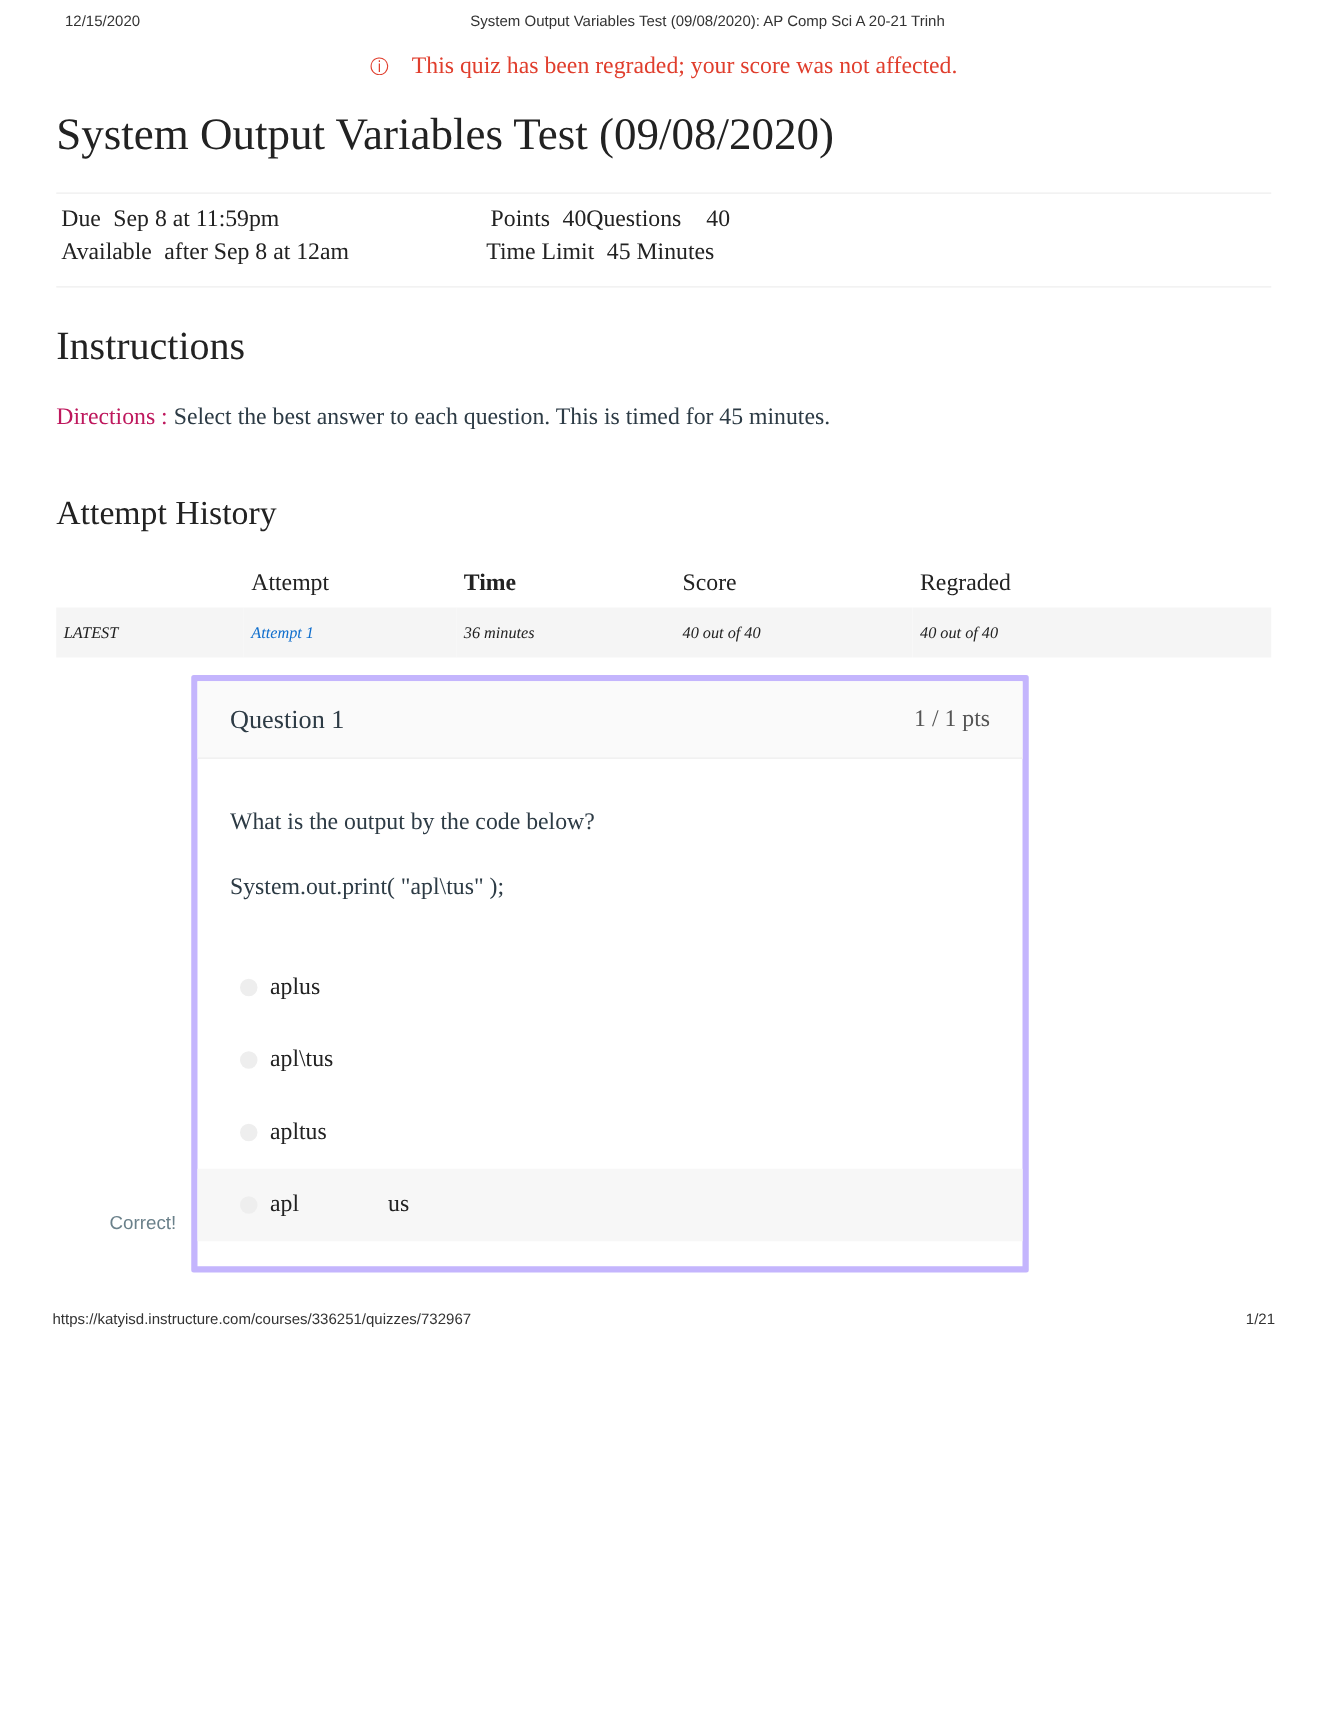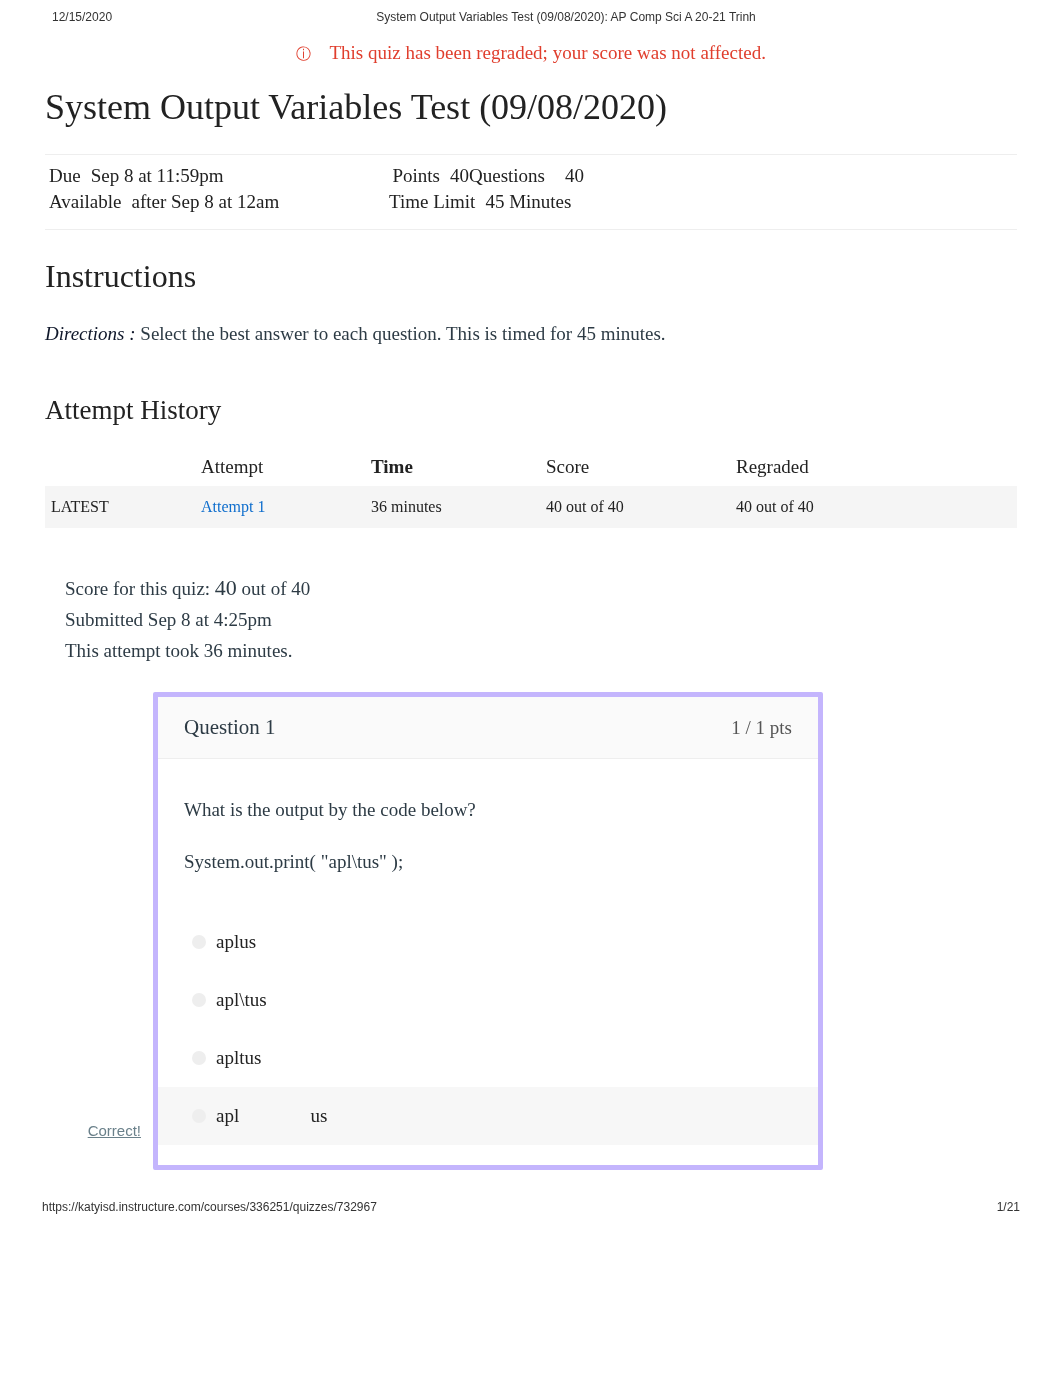--- a/index.html
+++ b/index.html
@@ -56,44 +56,45 @@
       font-size: 32px;
       font-weight: normal;
       color: #222;
       margin-bottom: 28px;
     }
     .instructions-body {
       font-family: Georgia, "Times New Roman", serif;
       font-size: 19px;
       margin-bottom: 50px;
     }
-    .directions-label { color: #0f172a; font-style: italic; }
+    .directions-label { color: #be185d; }
     .attempt-h {
       font-family: Georgia, "Times New Roman", serif;
       font-size: 27px;
       font-weight: normal;
       color: #222;
       margin-bottom: 22px;
     }
     .attempt-table {
       width: 100%;
       border-collapse: collapse;
       font-family: Georgia, "Times New Roman", serif;
     }
     .attempt-table th {
       text-align: left;
       font-weight: normal;
       font-size: 19px;
       padding: 8px 6px;
       color: #222;
     }
     .attempt-table td {
-      font-size: 16px;
+      font-size: 13px;
       padding: 12px 6px;
       color: #222;
+      font-style: italic;
     }
     .attempt-table tbody tr {
       background: #f5f5f5;
     }
     .attempt-link { color: #0f6ecd; }
     .score-summary {
       font-family: Georgia, "Times New Roman", serif;
       font-size: 19px;
       padding: 42px 0 12px 20px;
       line-height: 1.6;
@@ -108,21 +109,20 @@
       width: 108px;
       flex-shrink: 0;
       padding-top: 430px;
       text-align: right;
       padding-right: 12px;
     }
     .correct-label {
       color: #6a808a;
       font-size: 15px;
       font-family: Arial, sans-serif;
-      text-decoration: underline;
     }
     .question-box {
       flex: 1;
       border: 5px solid #c4b5fd;
       border-radius: 2px;
       max-width: 670px;
     }
     .question-header {
       display: flex;
       justify-content: space-between;
@@ -241,29 +241,20 @@
       <tr>
         <td>LATEST</td>
         <td><span class="attempt-link">Attempt 1</span></td>
         <td>36 minutes</td>
         <td>40 out of 40</td>
         <td>40 out of 40</td>
       </tr>
     </tbody>
   </table>
 
-  <div class="score-summary">
-    <div>
-      <span>Score for this quiz: </span>
-      <span class="score-val">40</span>
-      <span> out of 40</span>
-    </div>
-    <div>Submitted Sep 8 at 4:25pm</div>
-    <div>This attempt took 36 minutes.</div>
-  </div>
 
   <div class="question-wrap">
     <div class="margin-col">
       <span class="correct-label">Correct!</span>
     </div>
     <div class="question-box">
       <div class="question-header">
         <span>Question 1</span>
         <span class="pts">1 / 1 pts</span>
       </div>

